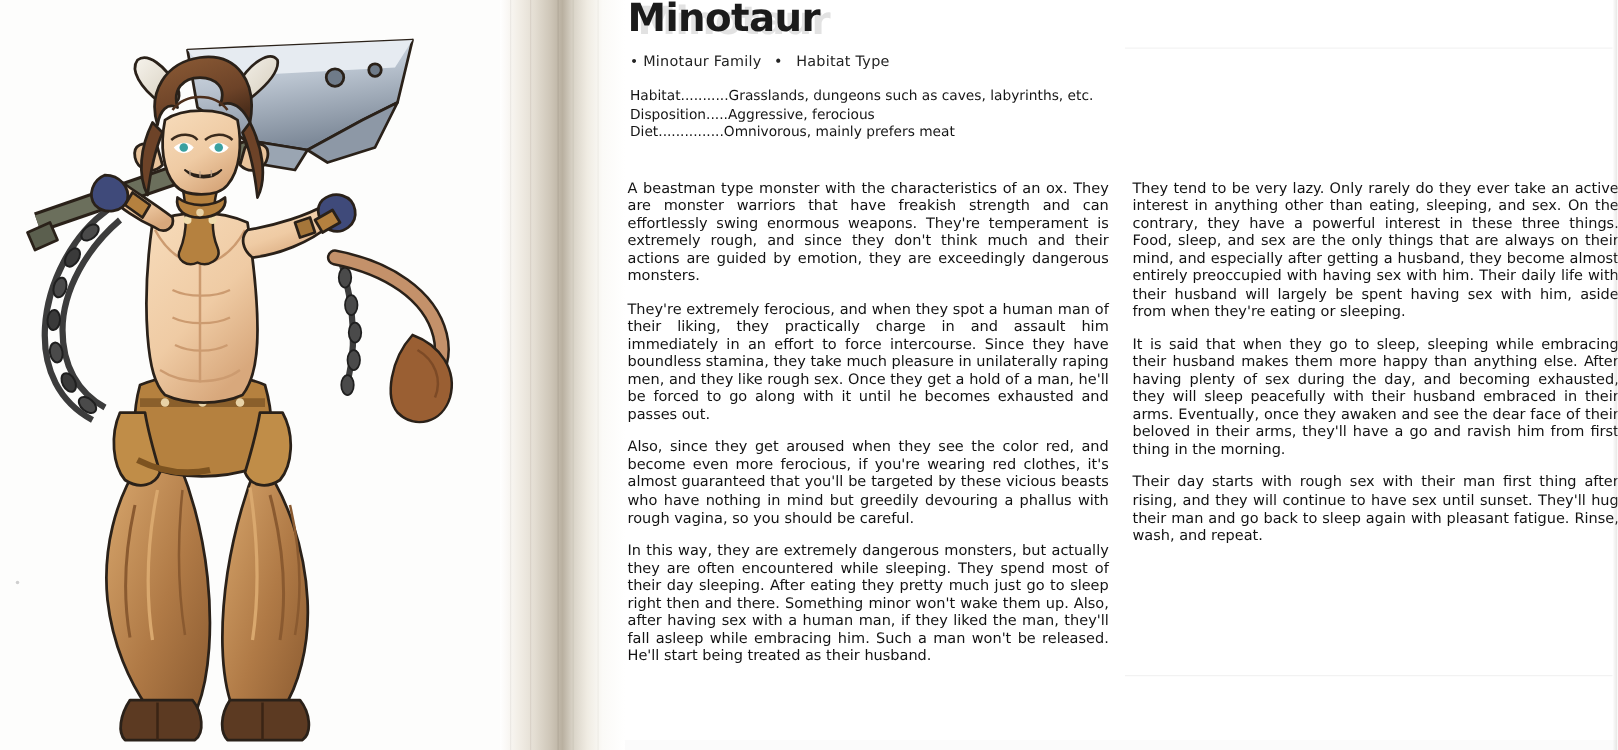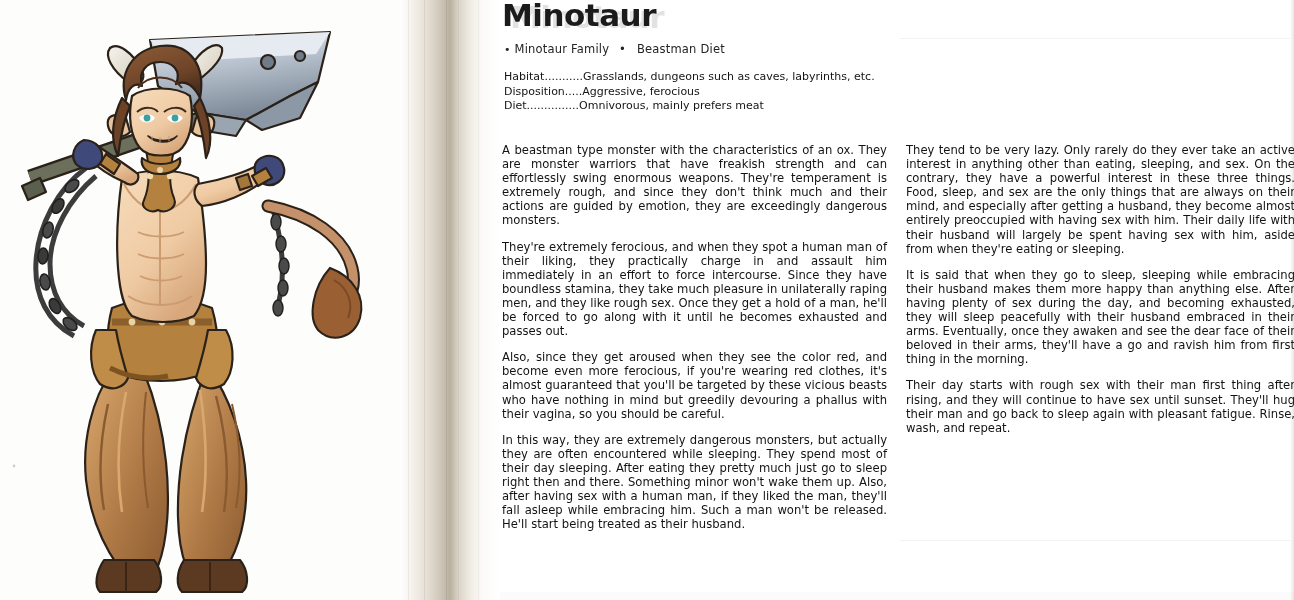--- a/index.html
+++ b/index.html
@@ -362,32 +362,32 @@
 
       <div class="title">
         <span class="title-shadow">Minotaur</span>
         <span class="title-main">Minotaur</span>
       </div>
 
       <div class="tags">
         <span class="bullet">•</span>
         <span>Minotaur Family</span>
         <span class="sep">•</span>
-        <span>Beastman Diet</span>
+        <span>Habitat Type</span>
       </div>
 
       <div class="stats">Habitat...........Grasslands, dungeons such as caves, labyrinths, etc.
 Disposition.....Aggressive, ferocious
 Diet...............Omnivorous, mainly prefers meat</div>
 
       <div class="columns">
         <div class="col left">
           <p>A beastman type monster with the characteristics of an ox. They are monster warriors that have freakish strength and can effortlessly swing enormous weapons. They're temperament is extremely rough, and since they don't think much and their actions are guided by emotion, they are exceedingly dangerous monsters.</p>
           <p>They're extremely ferocious, and when they spot a human man of their liking, they practically charge in and assault him immediately in an effort to force intercourse. Since they have boundless stamina, they take much pleasure in unilaterally raping men, and they like rough sex.  Once they get a hold of a man, he'll be forced to go along with it until he becomes exhausted and passes out.</p>
-          <p>Also, since they get aroused when they see the color red, and become even more ferocious, if you're wearing red clothes, it's almost guaranteed that you'll be targeted by these vicious beasts who have nothing in mind but greedily devouring a phallus with their vagina, so you should be careful.</p>
+          <p>Also, since they get aroused when they see the color red, and become even more ferocious, if you're wearing red clothes, it's almost guaranteed that you'll be targeted by these vicious beasts who have nothing in mind but greedily devouring a phallus with rough vagina, so you should be careful.</p>
           <p>In this way, they are extremely dangerous monsters, but actually they are often encountered while sleeping. They spend most of their day sleeping. After eating they pretty much just go to sleep right then and there. Something minor won't wake them up. Also, after having sex with a human man, if they liked the man, they'll fall asleep while embracing him. Such a man won't be released. He'll start being treated as their husband.</p>
         </div>
         <div class="col right">
           <p>They tend to be very lazy. Only rarely do they ever take an active interest in anything other than eating, sleeping, and sex. On the contrary, they have a powerful interest in these three things. Food, sleep, and sex are the only things that are always on their mind, and especially after getting a husband, they become almost entirely preoccupied with having sex with him. Their daily life with their husband will largely be spent having sex with him, aside from when they're eating or sleeping.</p>
           <p>It is said that when they go to sleep, sleeping while embracing their husband makes them more happy than anything else. After having plenty of sex during the day, and becoming exhausted, they will sleep peacefully with their husband embraced in their arms. Eventually, once they awaken and see the dear face of their beloved in their arms, they'll have a go and ravish him from first thing in the morning.</p>
           <p>Their day starts with rough sex with their man first thing after rising, and they will continue to have sex until sunset. They'll hug their man and go back to sleep again with pleasant fatigue. Rinse, wash, and repeat.</p>
         </div>
       </div>
 
       <div class="scan-line" style="left:400px; top:38px; width:390px;"></div>

